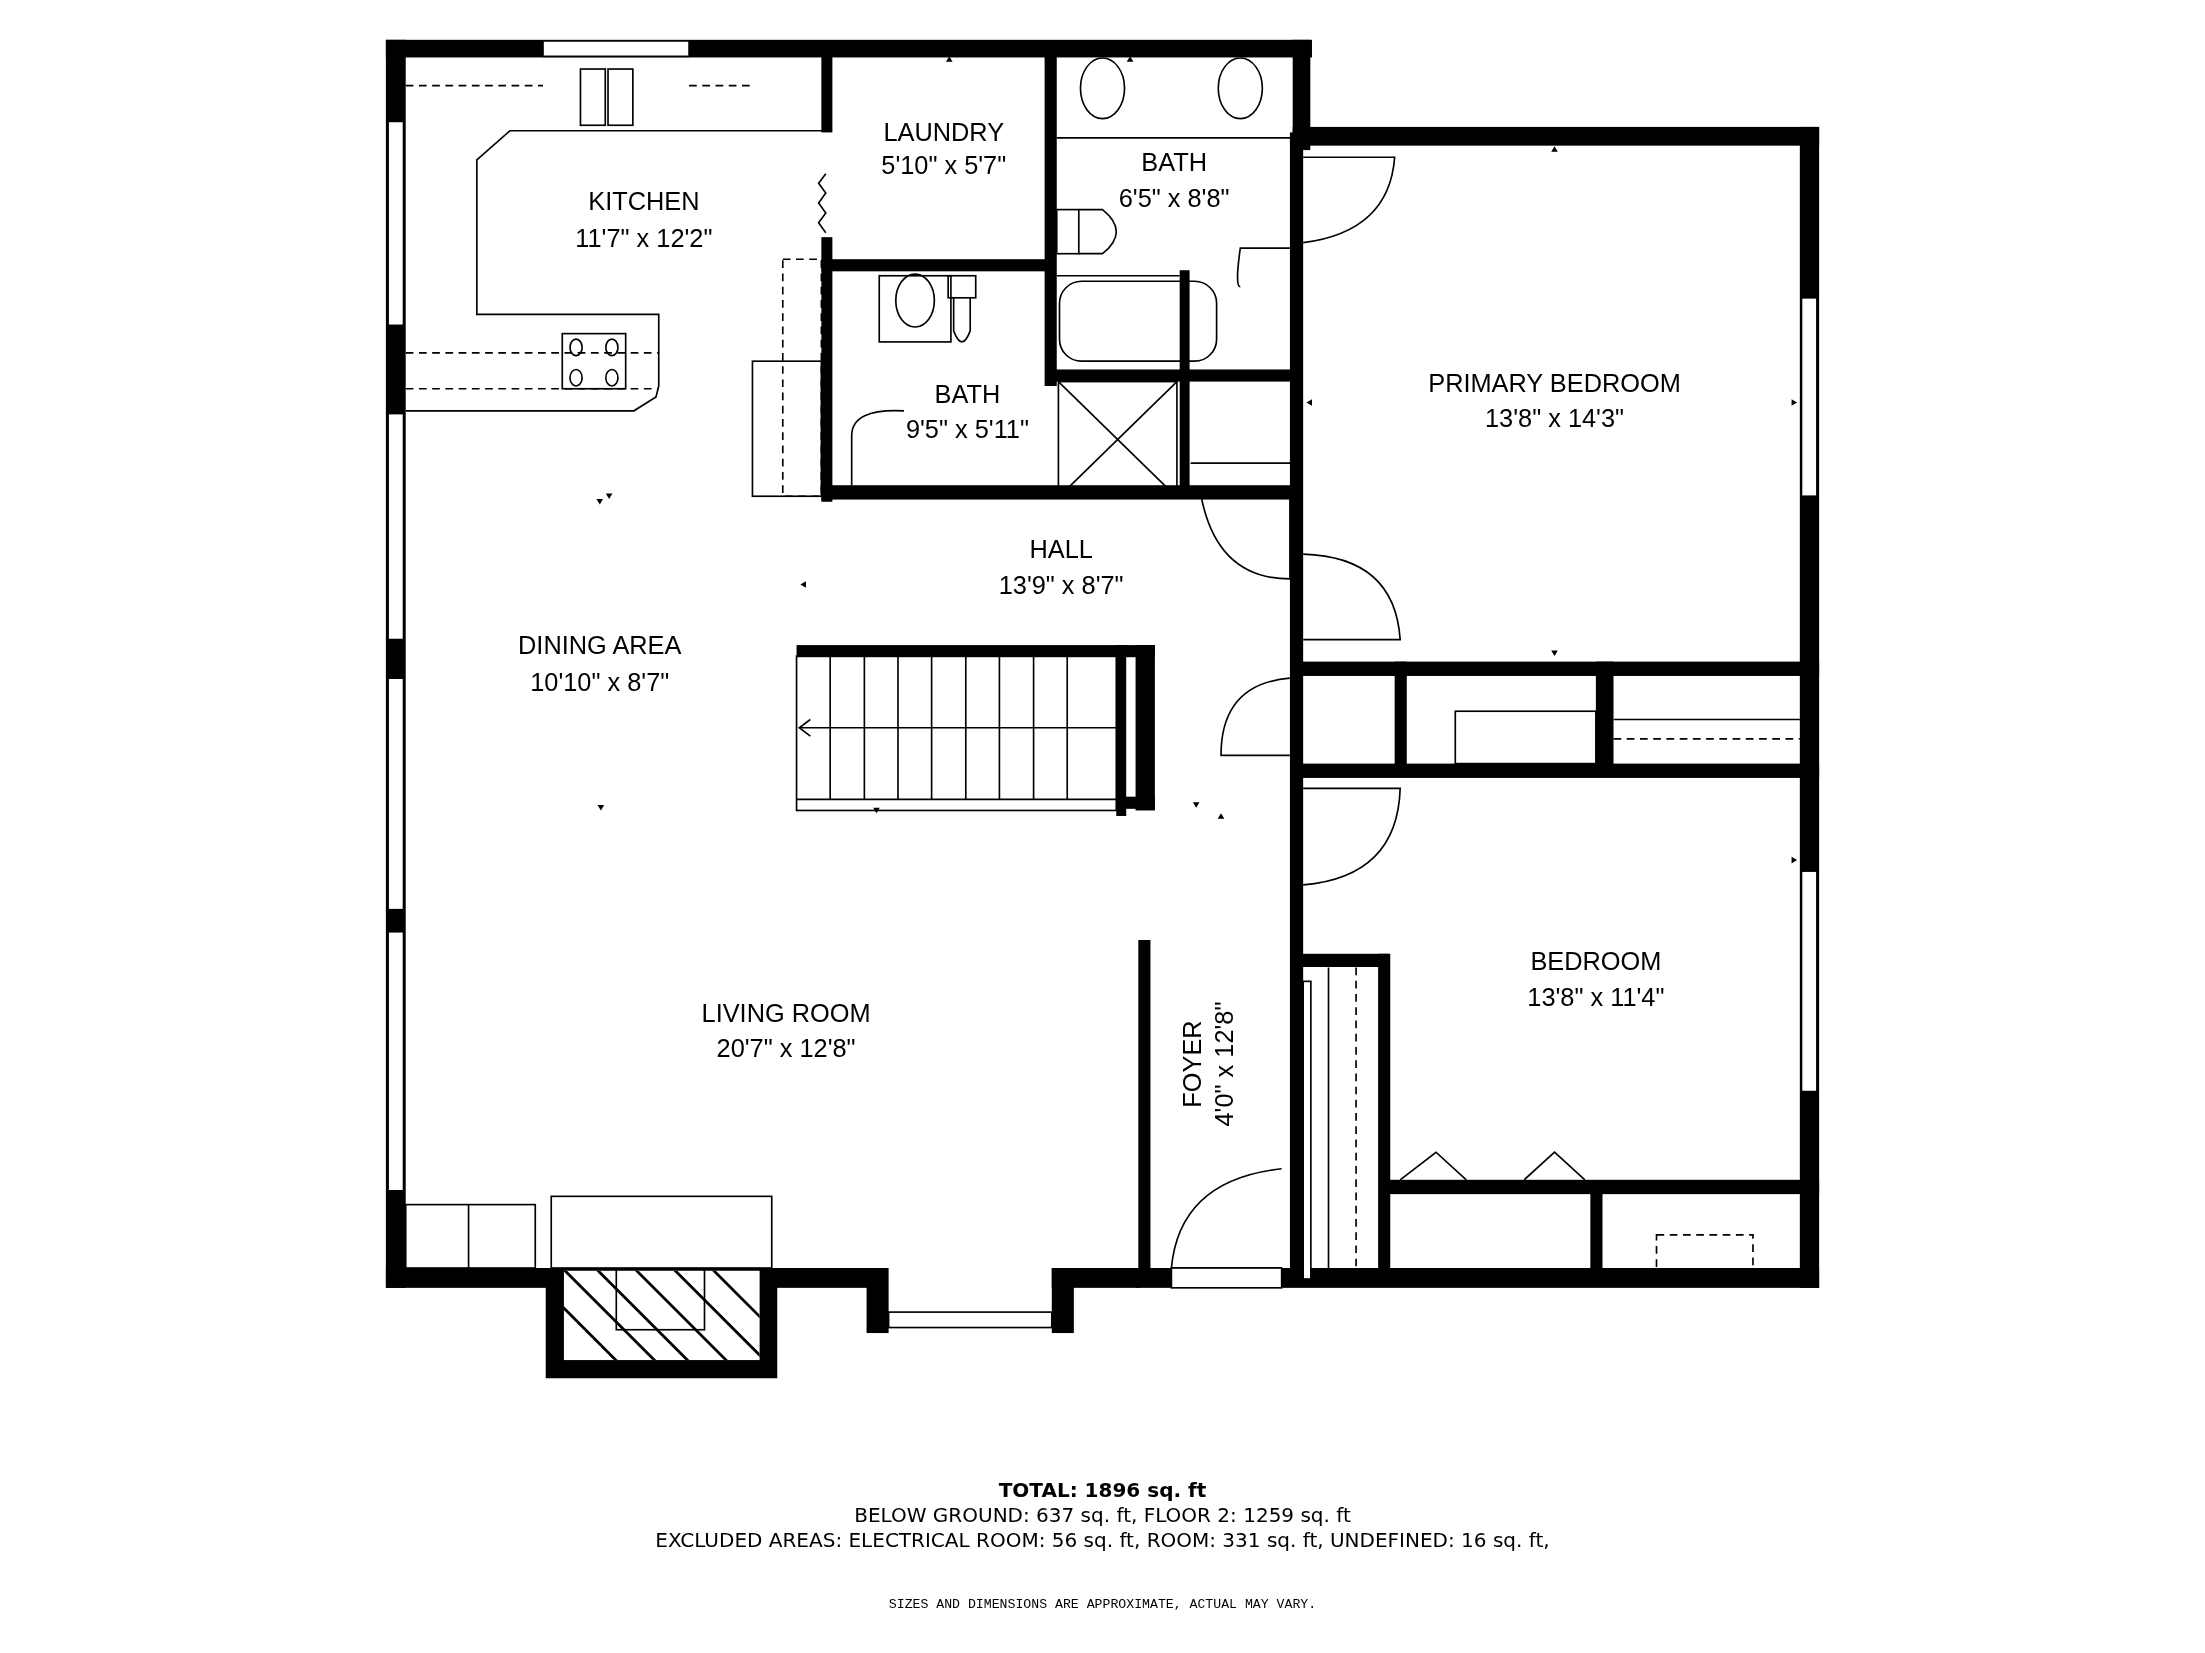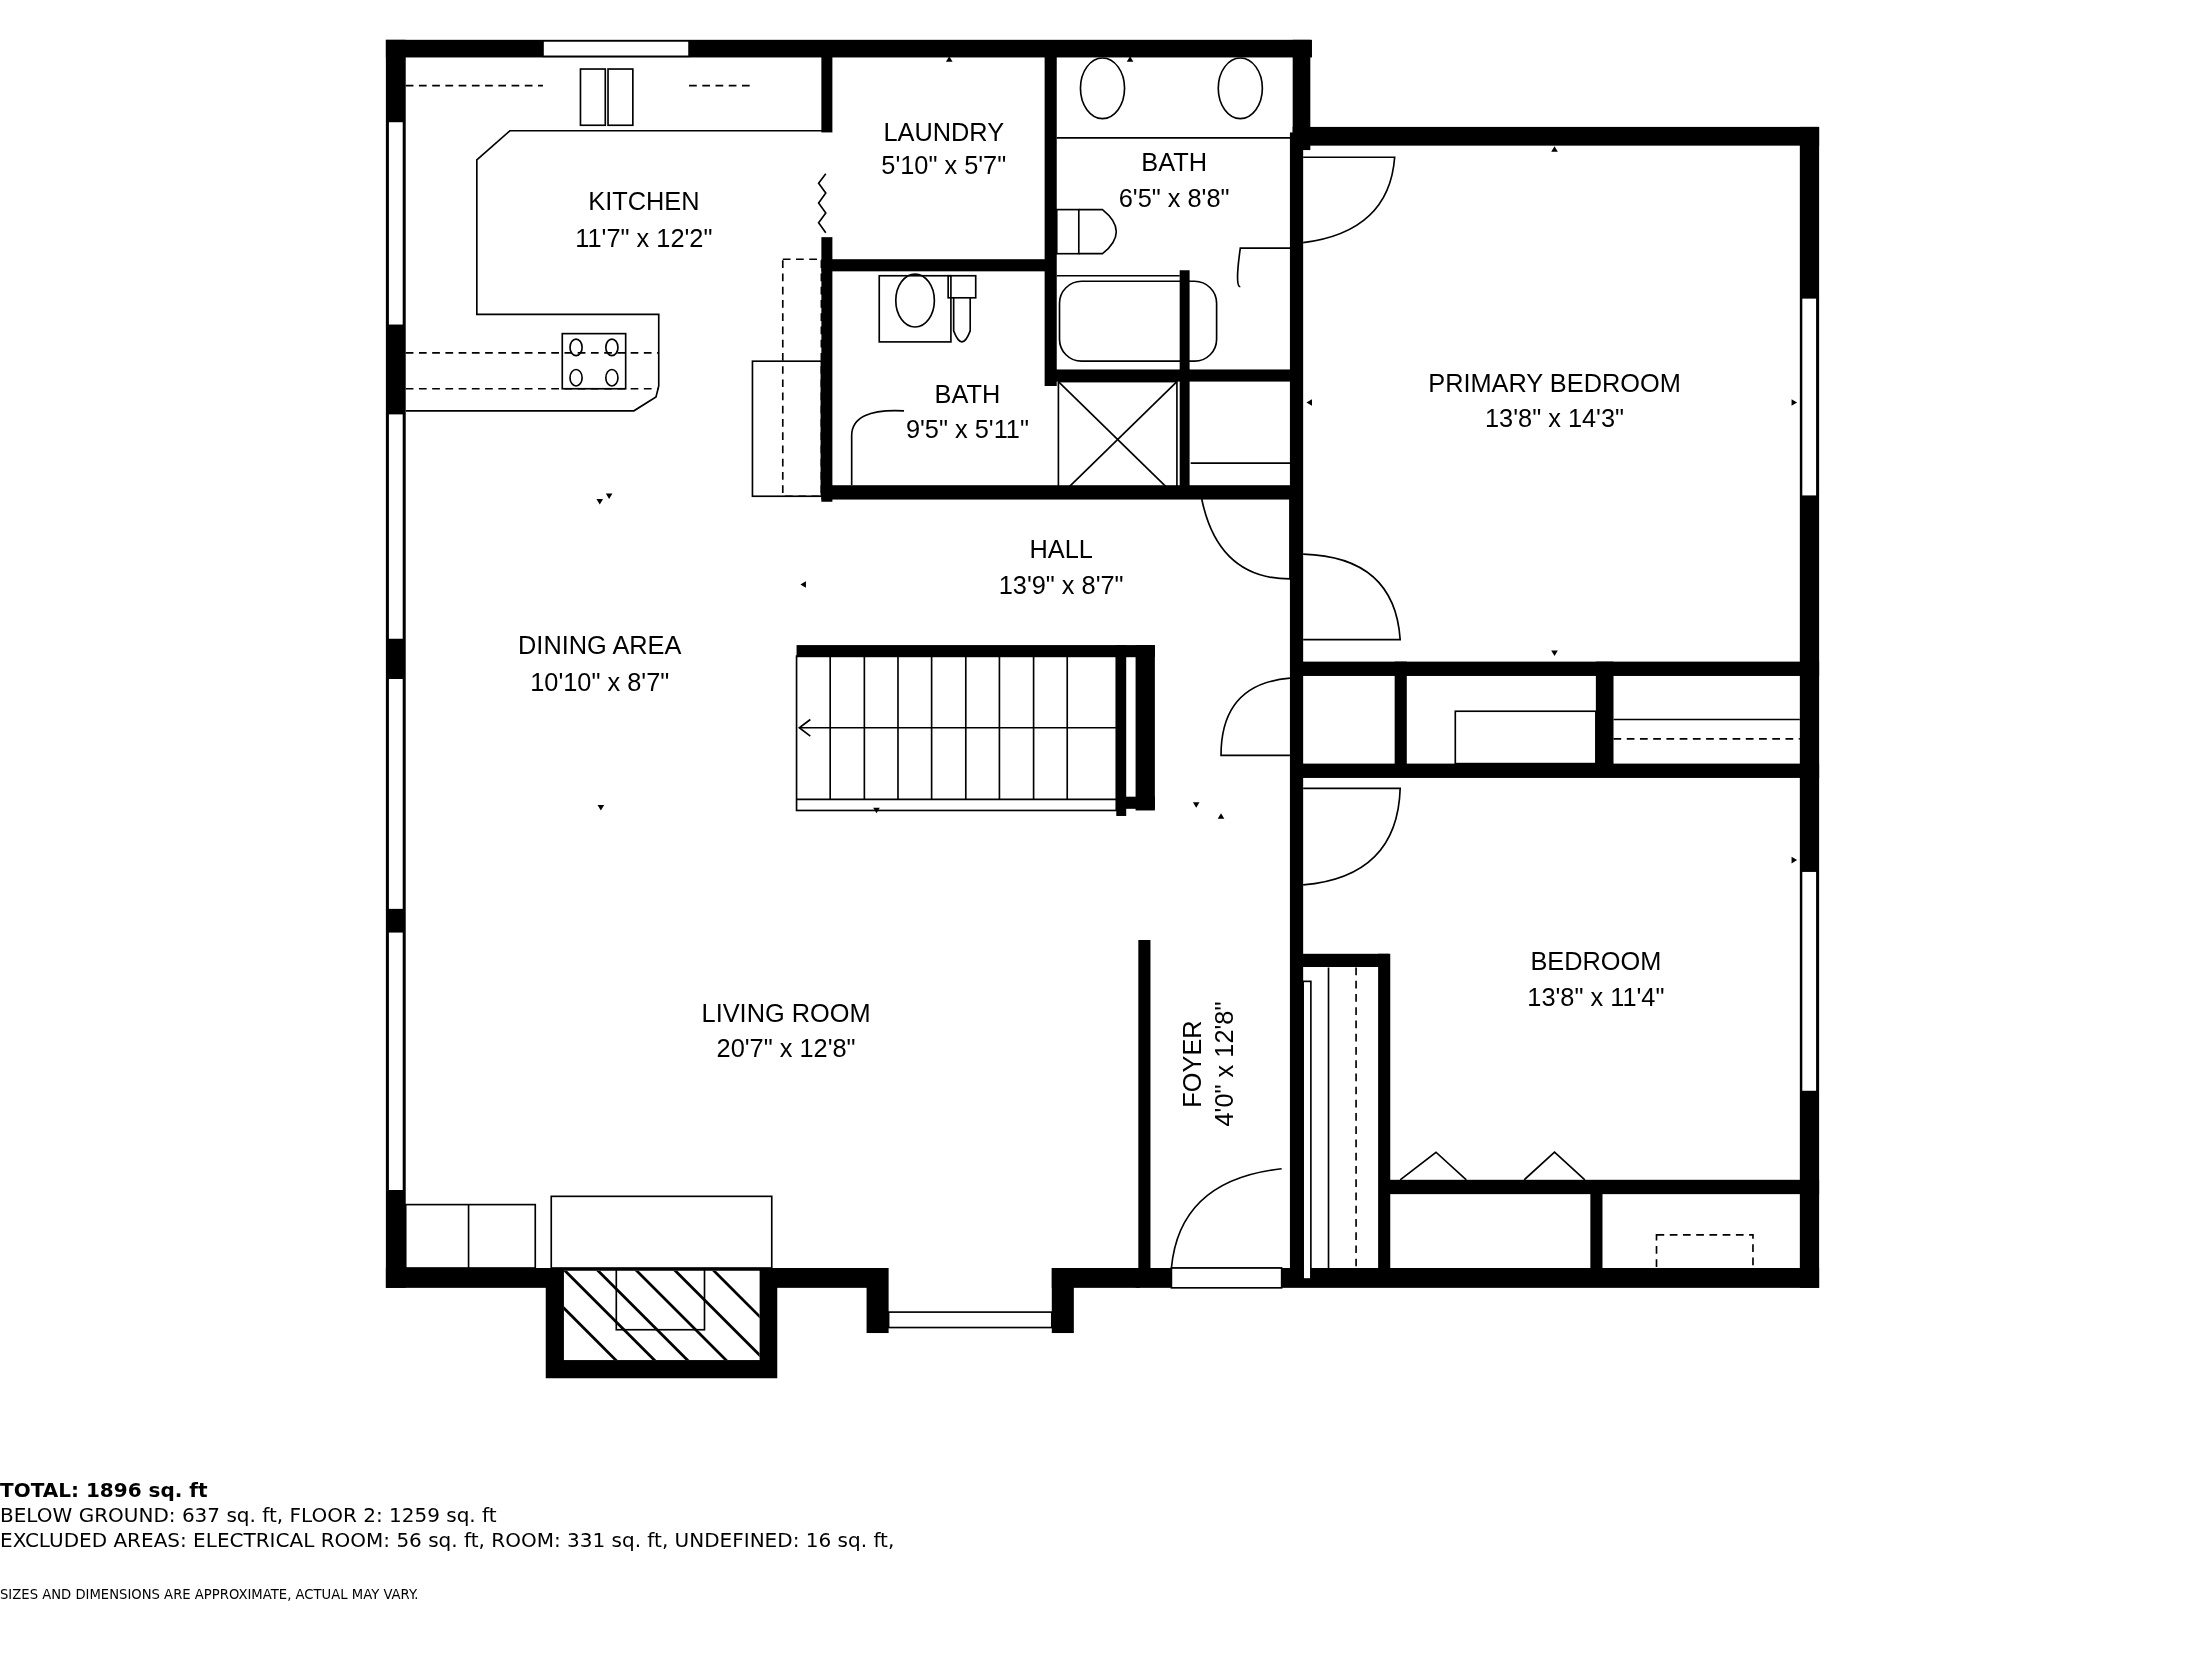--- a/index.html
+++ b/index.html
@@ -7,25 +7,25 @@
          font-family: "Liberation Sans", sans-serif; color: #000; }
   #plan { position: absolute; left: 0; top: 0; width: 2205px; height: 1654px; }
   .wall { fill: #000000; }
   .thin { fill: none; stroke: #000; stroke-width: 3; }
   .thin-w { fill: #ffffff; stroke: #000; stroke-width: 3; }
   .dash { fill: none; stroke: #000; stroke-width: 3; stroke-dasharray: 14 10; }
   .hatch { stroke: #000; stroke-width: 5; }
   .room-name { font-family: "Liberation Sans", sans-serif; font-size: 46px; text-anchor: middle; fill: #000; }
   .room-dim { font-family: "Liberation Sans", sans-serif; font-size: 46px; text-anchor: middle; fill: #000; }
   .marker { fill: #000; }
-  #summary { position: absolute; left: 0; width: 2205px; top: 1478px; text-align: left;
+  #summary { position: absolute; left: 0; width: 2205px; top: 1478px; text-align: center;
              font-family: "DejaVu Sans", sans-serif; color: #000; }
   #summary .total { font-weight: bold; font-size: 20px; line-height: 25px; }
   #summary .line { font-size: 20px; line-height: 25px; }
-  #summary .disclaimer { font-size: 13.2px; margin-top: 34px; }
+  #summary .disclaimer { font-size: 13.2px; margin-top: 44px; font-family: Liberation Mono, monospace; }
 </style>
 </head>
 <body>
 
 <svg id="plan" viewBox="0 0 4000 3000" xmlns="http://www.w3.org/2000/svg">
 
   <g>
 
     <rect class="wall" x="700" y="72" width="1680" height="32"></rect>
 

